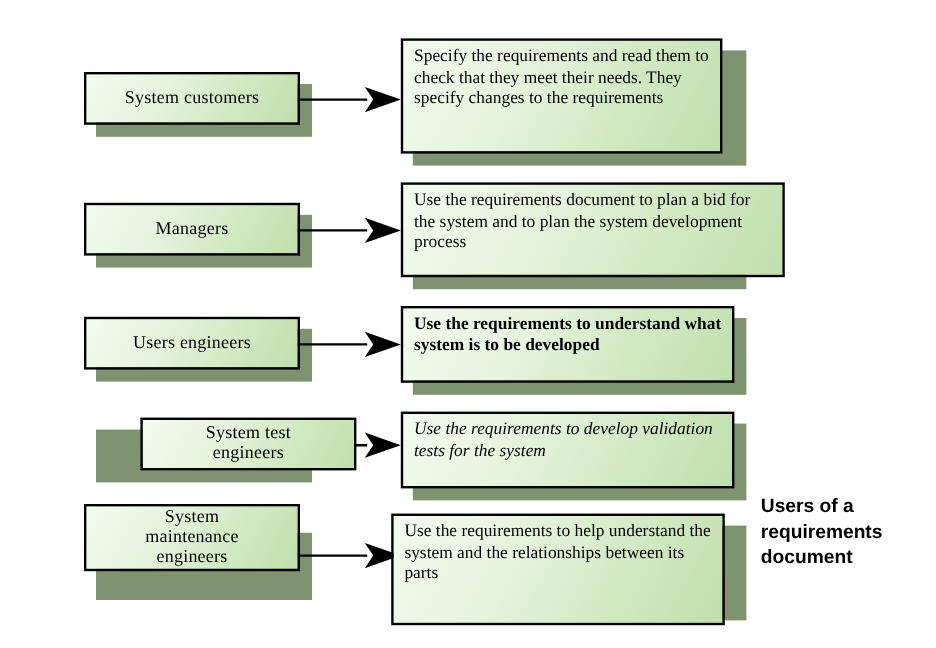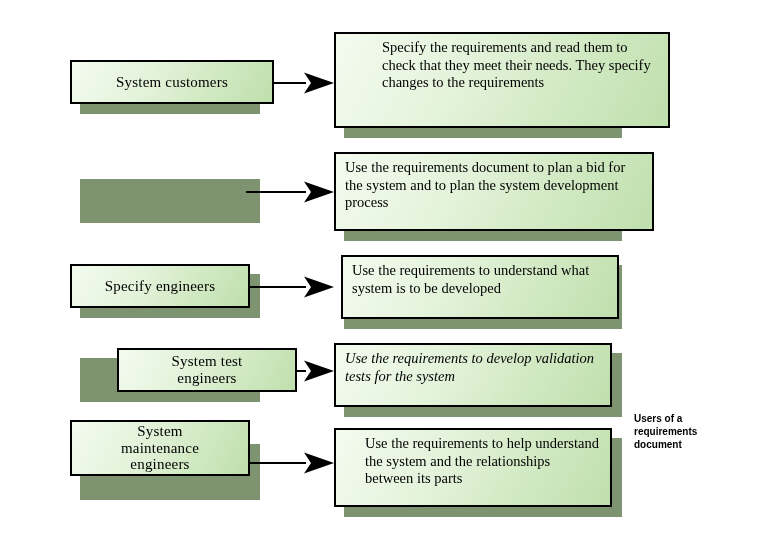--- a/index.html
+++ b/index.html
@@ -57,77 +57,80 @@
 
   
   .conn{position:absolute;z-index:2;}
   .conn svg{display:block;overflow:visible;}
 
   
   .caption{
     position:absolute;
     font-family:"Liberation Sans", sans-serif;
     font-weight:bold;
-    font-size:10px;
+    font-size:16px;
     line-height:1.32;
     color:#000000;
     white-space:pre-line;
     z-index:4;
   }
 </style>
 </head>
 <body>
 
 <div id="canvas">
 
   <div class="shadow" style="left:80px;top:70px;width:180px;height:44px;"></div>
-  <div class="node actor" style="left:70px;top:60px;width:204px;height:44px;">
+  <div class="node actor" style="left:70px;top:60px;width:180px;height:44px;">
     <span class="txt">System customers</span>
   </div>
 
   <div class="conn" style="left:246px;top:72px;width:88px;height:22px;">
     <svg width="88" height="22" viewBox="0 0 88 22">
       <line x1="0" y1="11" x2="60" y2="11" stroke="#000000" stroke-width="2"></line>
       <path d="M 88 11 L 58 0.5 L 65 11 L 58 21.5 Z" fill="#000000"></path>
     </svg>
   </div>
 
   <div class="shadow" style="left:344px;top:42px;width:278px;height:96px;"></div>
-  <div class="node desc" style="left:334px;top:32px;width:336px;height:96px;padding-left:37px;">
+  <div class="node desc" style="left:334px;top:32px;width:268px;height:96px;">
     <span class="txt">Specify the requirements and read them to check that they meet their needs. They specify changes to the requirements</span>
   </div>
 
   <div class="shadow" style="left:80px;top:179px;width:180px;height:44px;"></div>
+  <div class="node actor" style="left:70px;top:169px;width:180px;height:44px;">
+    <span class="txt">Managers</span>
+  </div>
 
   <div class="conn" style="left:246px;top:181px;width:88px;height:22px;">
     <svg width="88" height="22" viewBox="0 0 88 22">
       <line x1="0" y1="11" x2="60" y2="11" stroke="#000000" stroke-width="2"></line>
       <path d="M 88 11 L 58 0.5 L 65 11 L 58 21.5 Z" fill="#000000"></path>
     </svg>
   </div>
 
   <div class="shadow" style="left:344px;top:162px;width:278px;height:79px;"></div>
   <div class="node desc" style="left:334px;top:152px;width:320px;height:79px;">
     <span class="txt">Use the requirements document to plan a bid for the system and to plan the system development process</span>
   </div>
 
   <div class="shadow" style="left:80px;top:274px;width:180px;height:44px;"></div>
   <div class="node actor" style="left:70px;top:264px;width:180px;height:44px;">
-    <span class="txt">Specify engineers</span>
+    <span class="txt">Users engineers</span>
   </div>
 
   <div class="conn" style="left:246px;top:276px;width:88px;height:22px;">
     <svg width="88" height="22" viewBox="0 0 88 22">
       <line x1="0" y1="11" x2="60" y2="11" stroke="#000000" stroke-width="2"></line>
       <path d="M 88 11 L 58 0.5 L 65 11 L 58 21.5 Z" fill="#000000"></path>
     </svg>
   </div>
 
   <div class="shadow" style="left:344px;top:265px;width:278px;height:64px;"></div>
-  <div class="node desc" style="left:341px;top:255px;width:278px;height:64px;">
+  <div class="node desc" style="left:334px;top:255px;width:278px;height:64px;font-weight:bold;">
     <span class="txt">Use the requirements to understand what system is to be developed</span>
   </div>
 
   <div class="shadow" style="left:80px;top:358px;width:180px;height:44px;"></div>
   <div class="node actor" style="left:70px;top:348px;width:180px;height:44px;margin-left:47px;">
     <span class="txt">System test
 engineers</span>
   </div>
 
   <div class="conn" style="left:246px;top:360px;width:88px;height:22px;">
@@ -150,21 +153,21 @@
   </div>
 
   <div class="conn" style="left:246px;top:452px;width:88px;height:22px;">
     <svg width="88" height="22" viewBox="0 0 88 22">
       <line x1="0" y1="11" x2="60" y2="11" stroke="#000000" stroke-width="2"></line>
       <path d="M 88 11 L 58 0.5 L 65 11 L 58 21.5 Z" fill="#000000"></path>
     </svg>
   </div>
 
   <div class="shadow" style="left:344px;top:438px;width:278px;height:79px;"></div>
-  <div class="node desc" style="left:334px;top:428px;width:278px;height:79px;padding-left:20px;">
+  <div class="node desc" style="left:326px;top:428px;width:278px;height:93px;">
     <span class="txt">Use the requirements to help understand the system and the relationships between its parts</span>
   </div>
 
   <div class="caption" style="left:634px;top:412px;width:142px;">Users of a
 requirements
 document</div>
 
 </div>
 
 </body></html>

